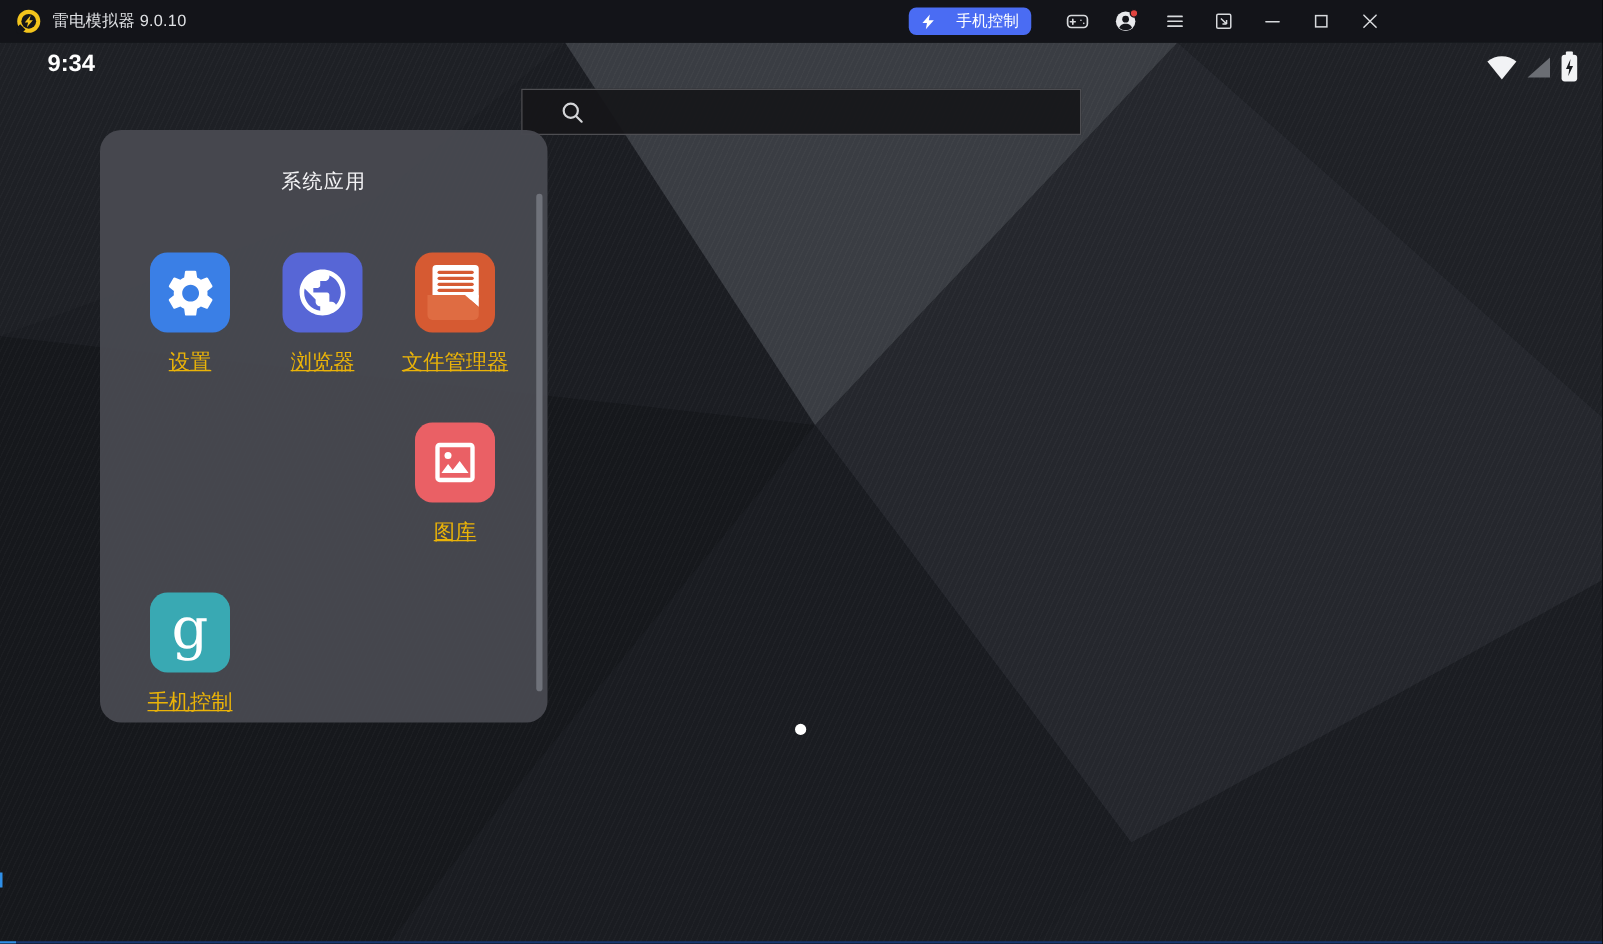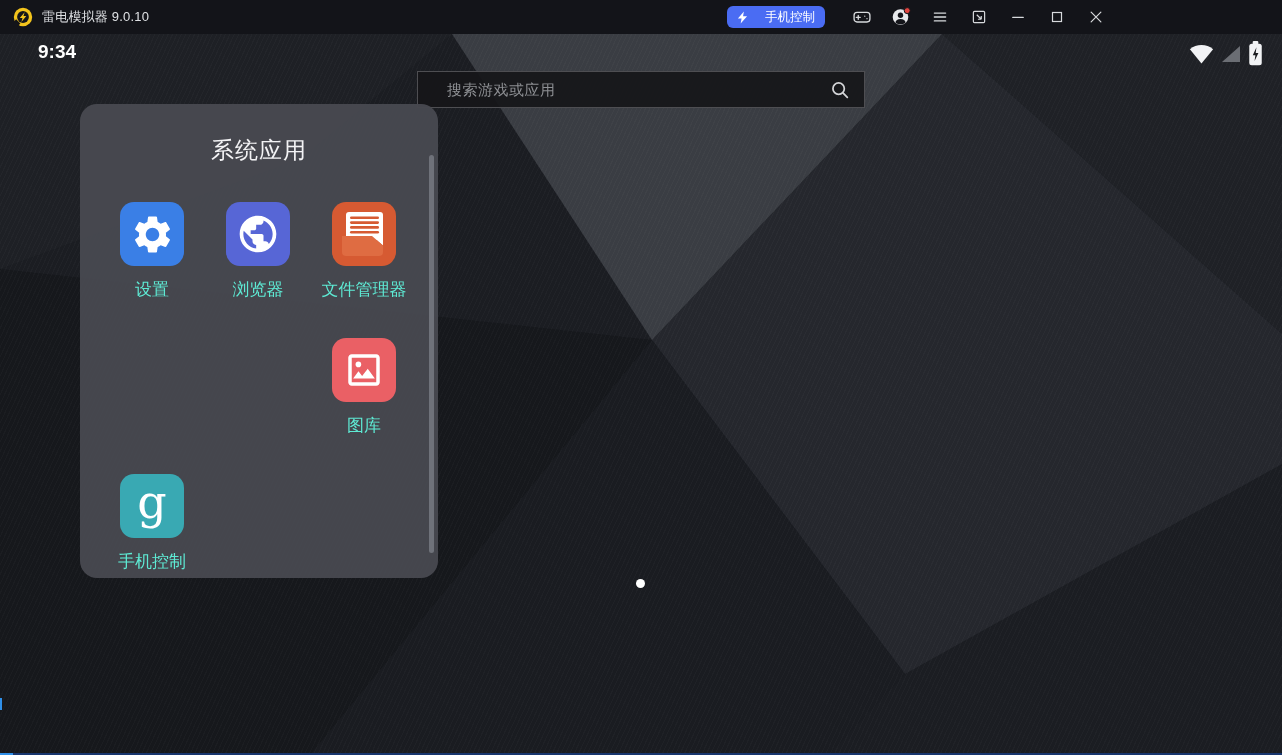--- a/index.html
+++ b/index.html
@@ -42,26 +42,26 @@
                 background:rgba(22,22,25,.92); border:1px solid #4e4e52; display:flex;
                 align-items:center; padding:0 13px 0 29px; }
   .search-bar input { flex:1; background:transparent; border:none; outline:none;
                       color:#ddd; font-size:15px; font-family:inherit; letter-spacing:.5px; }
   .search-bar input::placeholder { color:#8d8f93; }
 
   
   .folder-panel { position:absolute; left:80px; top:70px; width:358px; height:474px; z-index:5;
                   background:rgba(71,72,79,.97); border-radius:17px; }
   .folder-title { position:absolute; top:31px; left:0; width:100%; text-align:center;
-                  color:#f3f3f5; font-size:23px; letter-spacing:1px; }
+                  color:#f3f3f5; font-size:16px; letter-spacing:1px; }
   .app-item { position:absolute; width:106px; display:flex; flex-direction:column;
               align-items:center; cursor:pointer; }
   .app-tile { width:64px; height:64px; border-radius:14px; display:flex;
               align-items:center; justify-content:center; overflow:hidden; }
-  .app-label { margin-top:12px; color:#5eead4; font-size:17px; white-space:nowrap; }
+  .app-label { margin-top:12px; color:#eab308; font-size:17px; white-space:nowrap;text-decoration:underline; }
   .glyph-g { font-family:"DejaVu Serif","Liberation Serif",serif; font-size:46px;
              color:#fff; line-height:1; margin-top:-8px; }
   .folder-scrollbar { position:absolute; left:349px; top:51px; width:5px; height:398px;
                       background:#6f727a; border-radius:3px; cursor:grab; }
 
   .page-dot { position:absolute; left:636px; top:545px; width:9px; height:9px;
               border-radius:50%; background:#fff; z-index:3; cursor:pointer; }
 </style>
 </head>
 <body>
@@ -171,21 +171,20 @@
       <span style="display:flex;margin-top:0">
         <svg width="15" height="25" viewBox="0 0 14 24">
           <rect x="4.3" y="0" width="5.4" height="3.4" rx="1" fill="#f2f3f5"></rect>
           <rect x="1" y="2.6" width="12" height="20.6" rx="2.4" fill="#f2f3f5"></rect>
           <path d="M7.9 6 L4.4 13.6 H6.9 L6.1 19.2 L9.8 11.4 H7.2 L7.9 6 Z" fill="#1a1c20"></path>
         </svg>
       </span>
     </div>
 
     <div class="search-bar">
-      <input type="text" placeholder="搜索游戏或应用" style="">
       <span style="display:flex">
         <svg width="22" height="22" viewBox="0 0 24 24" fill="none" stroke="#d4d5d8" stroke-width="1.9" stroke-linecap="round">
           <circle cx="10.5" cy="10.5" r="6.2"></circle>
           <path d="M15.2 15.2 L20 20"></path>
         </svg>
       </span>
     </div>
 
     <div class="folder-panel">
       <div class="folder-title">系统应用</div>

